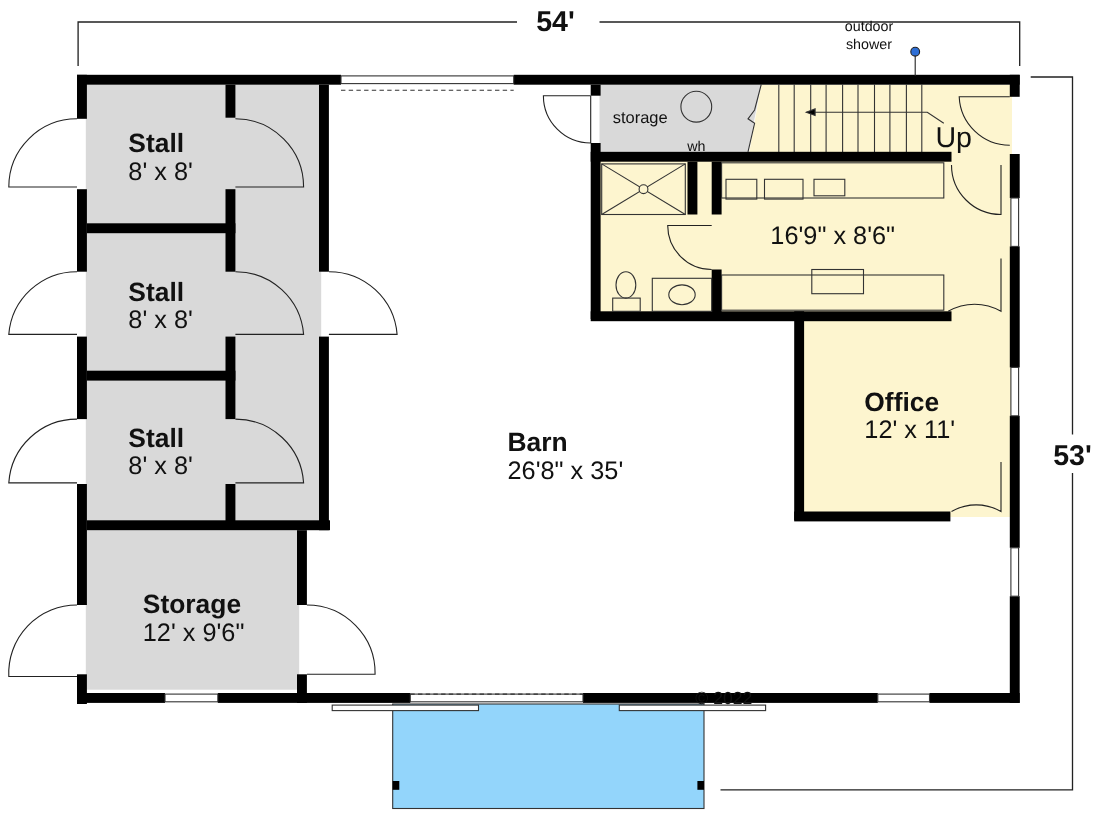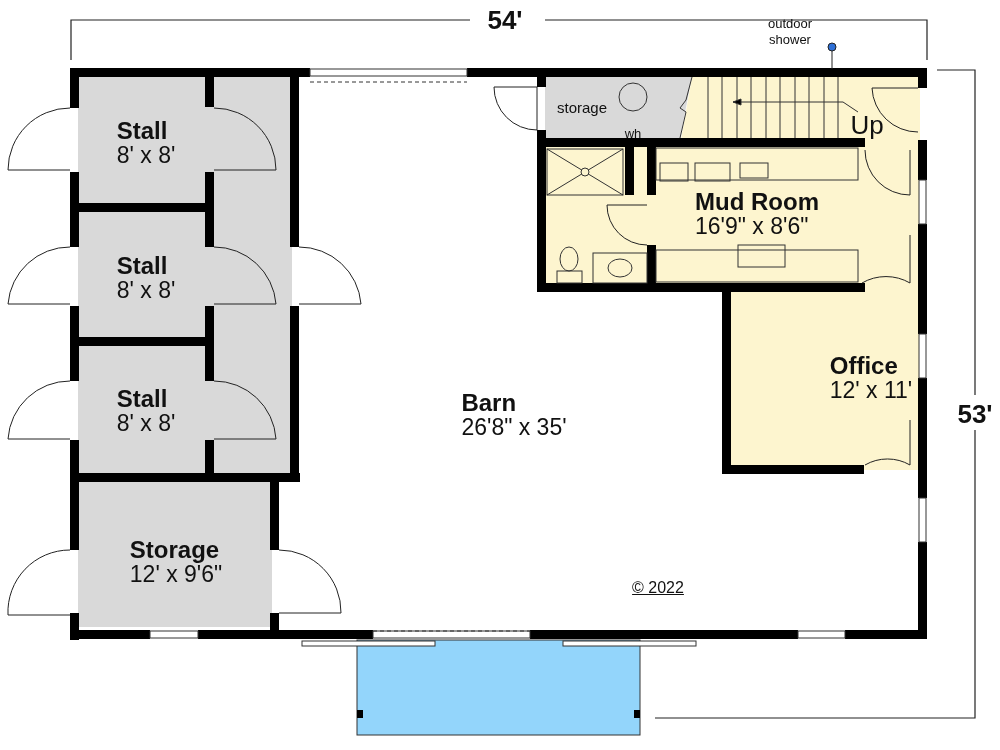--- a/index.html
+++ b/index.html
@@ -151,21 +151,21 @@
 <div class="dim" style="left:505px;top:20px;font-size:26px;">54'</div>
 <div class="dim" style="left:975px;top:414px;font-size:26px;">53'</div>
 
 <div class="small" style="left:790px;top:32px;font-size:13px;text-align:center;line-height:1.2;">
   <div>outdoor</div>
   <div>shower</div>
 </div>
 <div class="small" style="left:582px;top:107px;font-size:15px;">storage</div>
 <div class="small" style="left:633px;top:97px;font-size:13px;margin-top:36px;">wh</div>
 <div class="small" style="left:867px;top:125px;font-size:26px;">Up</div>
-<div class="small" style="left:658px;top:588px;font-size:16px;text-decoration:underline;">© 2022</div>
+<div class="small" style="left:658px;top:636px;font-size:16px;">© 2022</div>
 
 <div class="lbl" style="left:146px;top:143px;">
   <div class="n" style="font-size:24px;">Stall</div>
   <div style="font-size:23px;">8' x 8'</div>
 </div>
 <div class="lbl" style="left:146px;top:278px;">
   <div class="n" style="font-size:24px;">Stall</div>
   <div style="font-size:23px;">8' x 8'</div>
 </div>
 <div class="lbl" style="left:146px;top:411px;">
@@ -174,19 +174,18 @@
 </div>
 <div class="lbl" style="left:176px;top:562px;">
   <div class="n" style="font-size:24px;">Storage</div>
   <div style="font-size:23px;">12' x 9'6"</div>
 </div>
 <div class="lbl" style="left:514px;top:415px;">
   <div class="n" style="font-size:24px;">Barn</div>
   <div style="font-size:23px;">26'8" x 35'</div>
 </div>
 <div class="lbl" style="left:757px;top:214px;">
-  <div class="n" style="font-size:24px;">Mud Room</div>
   <div style="font-size:23px;">16'9" x 8'6"</div>
 </div>
-<div class="lbl" style="left:827px;top:378px;margin-left:44px;">
+<div class="lbl" style="left:827px;top:378px;">
   <div class="n" style="font-size:24px;">Office</div>
   <div style="font-size:23px;">12' x 11'</div>
 </div>
 
 </body></html>

